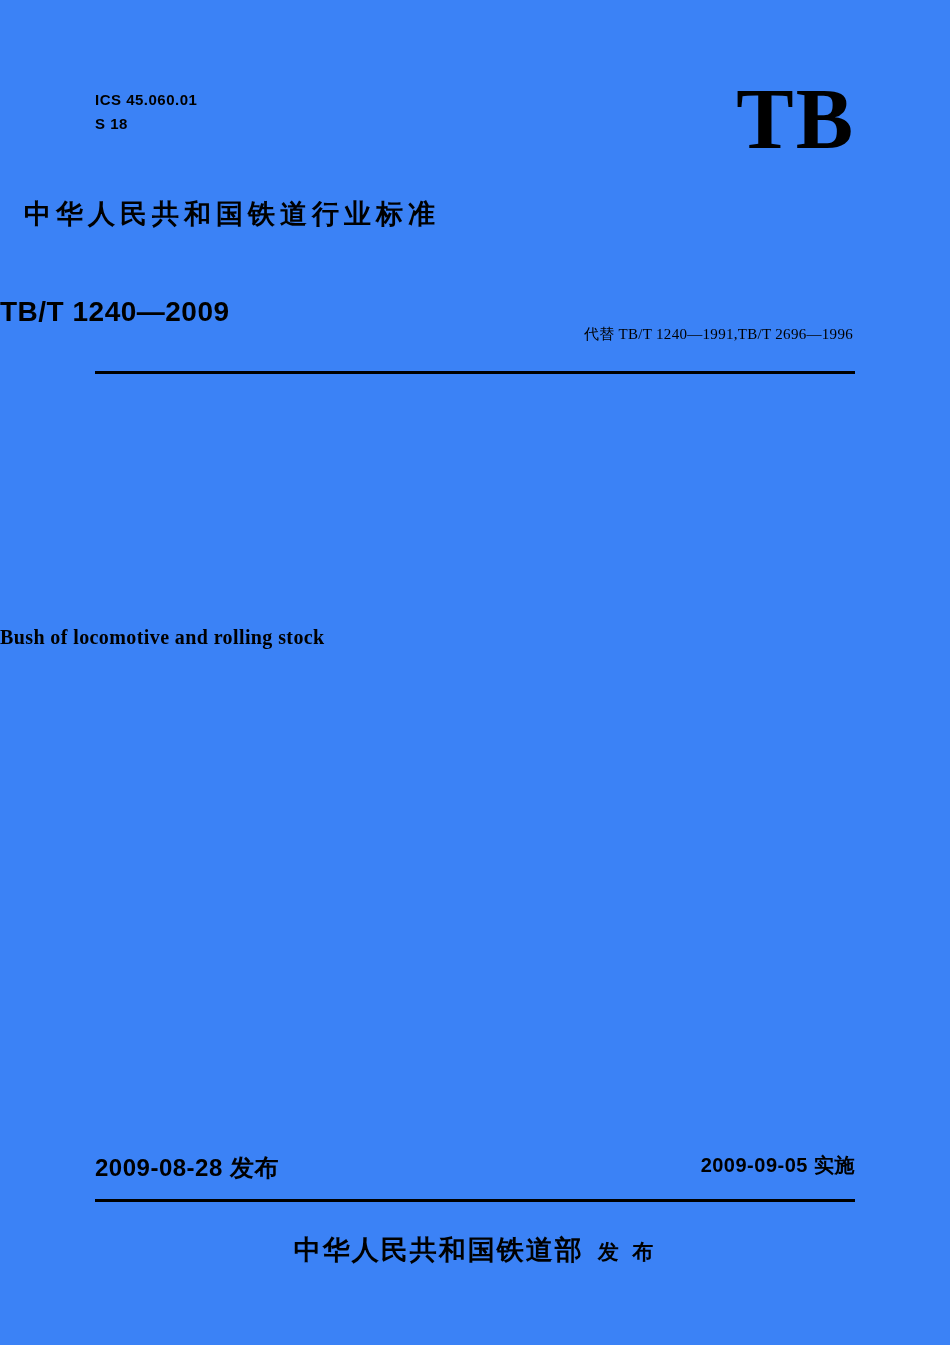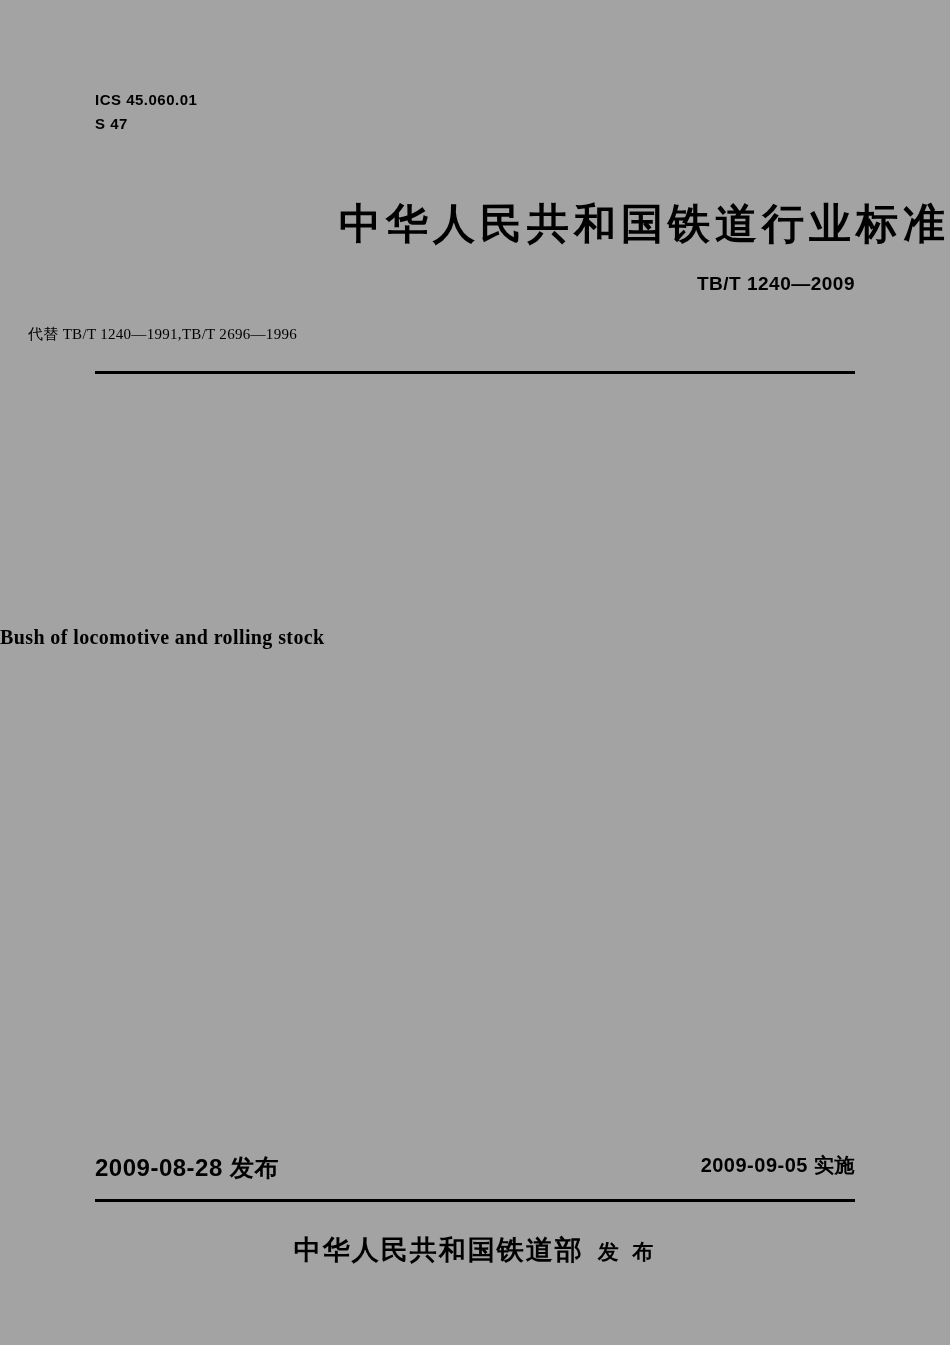--- a/index.html
+++ b/index.html
@@ -9,21 +9,21 @@
   }
   body {
     font-family: "Liberation Sans", sans-serif;
     color: #000000;
   }
   .page {
     position: relative;
     width: 950px;
     height: 1345px;
     margin: 0 auto;
-    background: #a3a3a3;
+    background: #3b82f6;
     overflow: hidden;
   }
 
   
   .header {
     position: absolute;
     left: 95px;
     top: 88px;
     right: 95px;
     height: 100px;
@@ -48,45 +48,45 @@
     line-height: 86px;
     letter-spacing: 2px;
   }
 
   
   .cn-title {
     position: absolute;
     left: 0;
     right: 0;
     top: 196px;
-    text-align: right;
+    text-align: left;
     font-family: "DejaVu Sans", sans-serif;
     font-weight: bold;
-    font-size: 42px;
+    font-size: 27px;
     letter-spacing: 5px;
     margin-left: 24px;
   }
 
   .std-number {
     position: absolute;
     left: 0;
     right: 95px;
-    top: 273px;
-    text-align: right;
+    top: 296px;
+    text-align: left;
     font-family: "Liberation Sans", sans-serif;
     font-weight: bold;
-    font-size: 19px;
+    font-size: 28px;
     letter-spacing: 0.5px;
   }
   .replaces {
     position: absolute;
     left: 0;
     right: 97px;
     top: 325px;
-    text-align: left;
+    text-align: right;
     font-family: "Liberation Serif", serif;
     font-size: 15px;
     letter-spacing: 0.3px;
     padding-left: 28px;
   }
 
   
   .rule-top {
     position: absolute;
     left: 95px;
@@ -163,22 +163,23 @@
   }
 </style>
 </head>
 <body>
 
 <div class="page">
 
   <div class="header">
     <div class="ics-block">
       <div>ICS 45.060.01</div>
-      <div>S 47</div>
+      <div>S 18</div>
     </div>
+    <div class="tb-logo">TB</div>
   </div>
 
   <div class="cn-title">中华人民共和国铁道行业标准</div>
 
   <div class="std-number">TB/T 1240—2009</div>
   <div class="replaces">代替 TB/T 1240—1991,TB/T 2696—1996</div>
 
   <div class="rule-top"></div>
 
   <div class="doc-title-en">Bush of locomotive and rolling stock</div>

